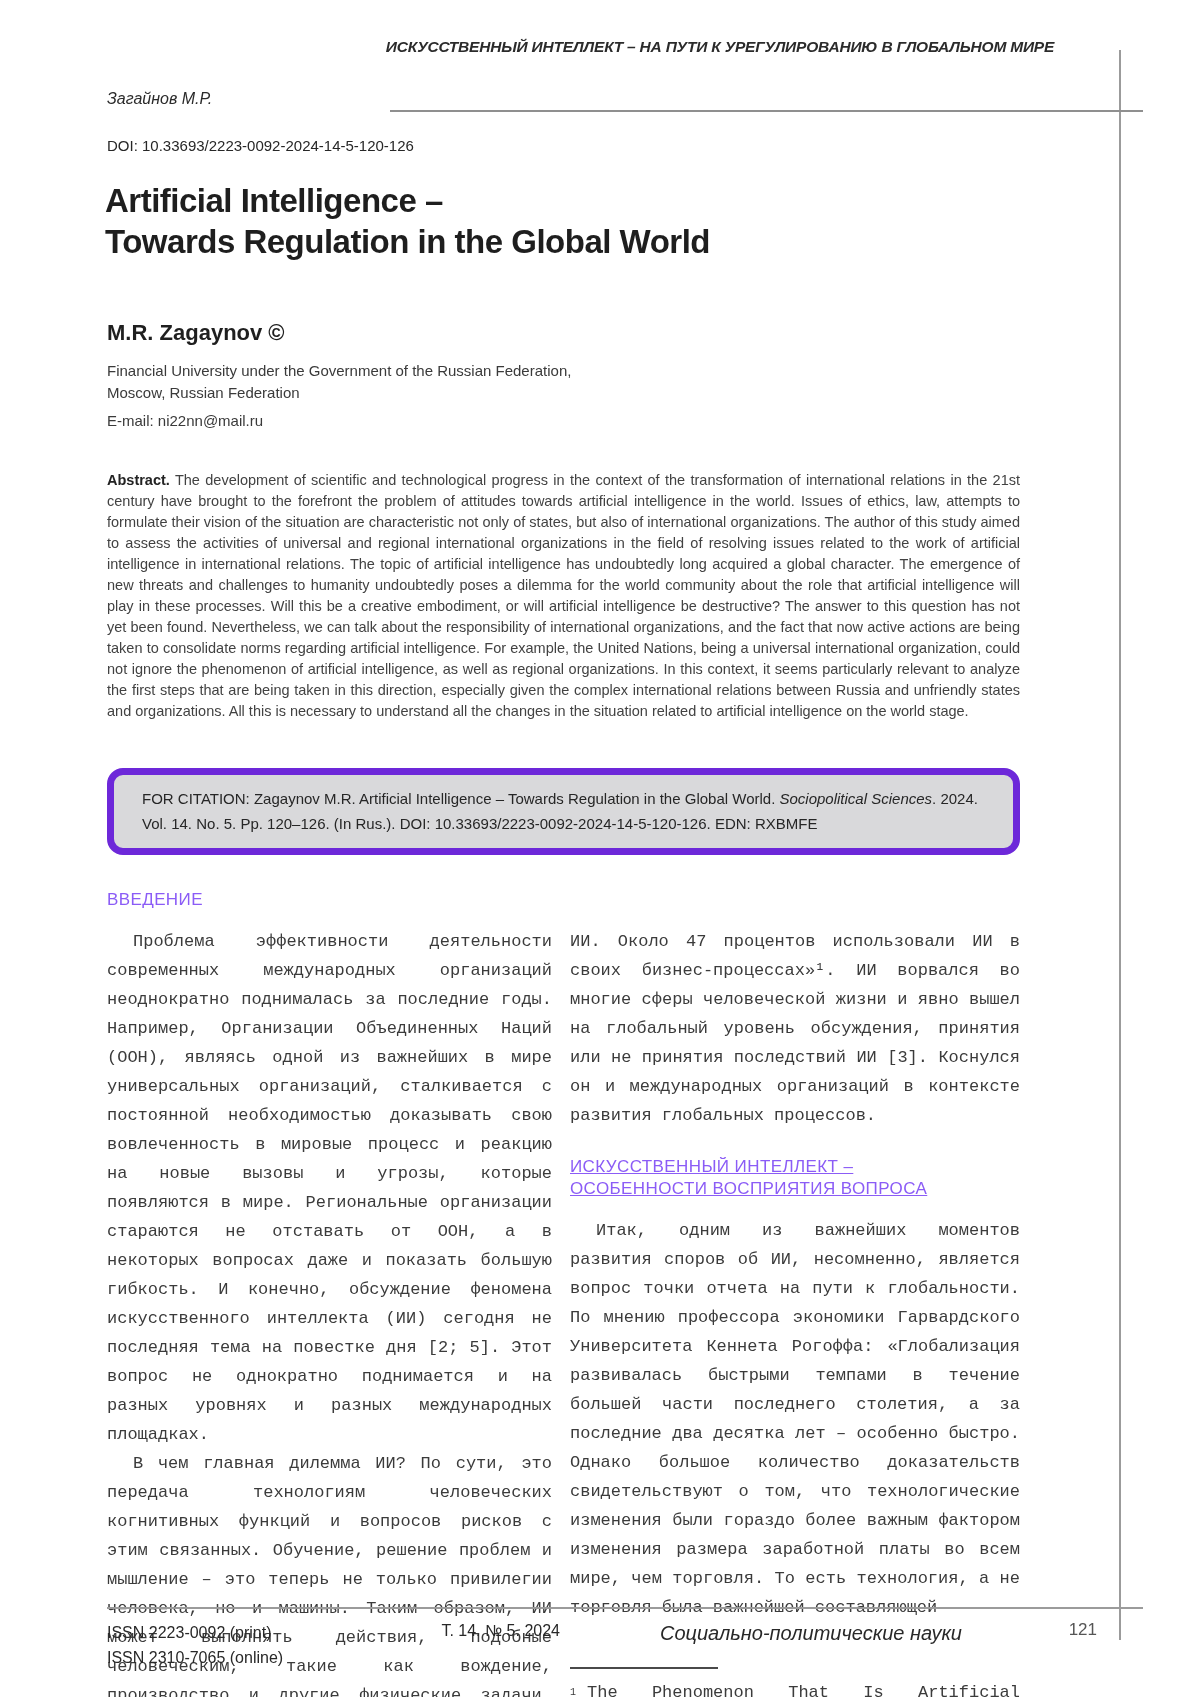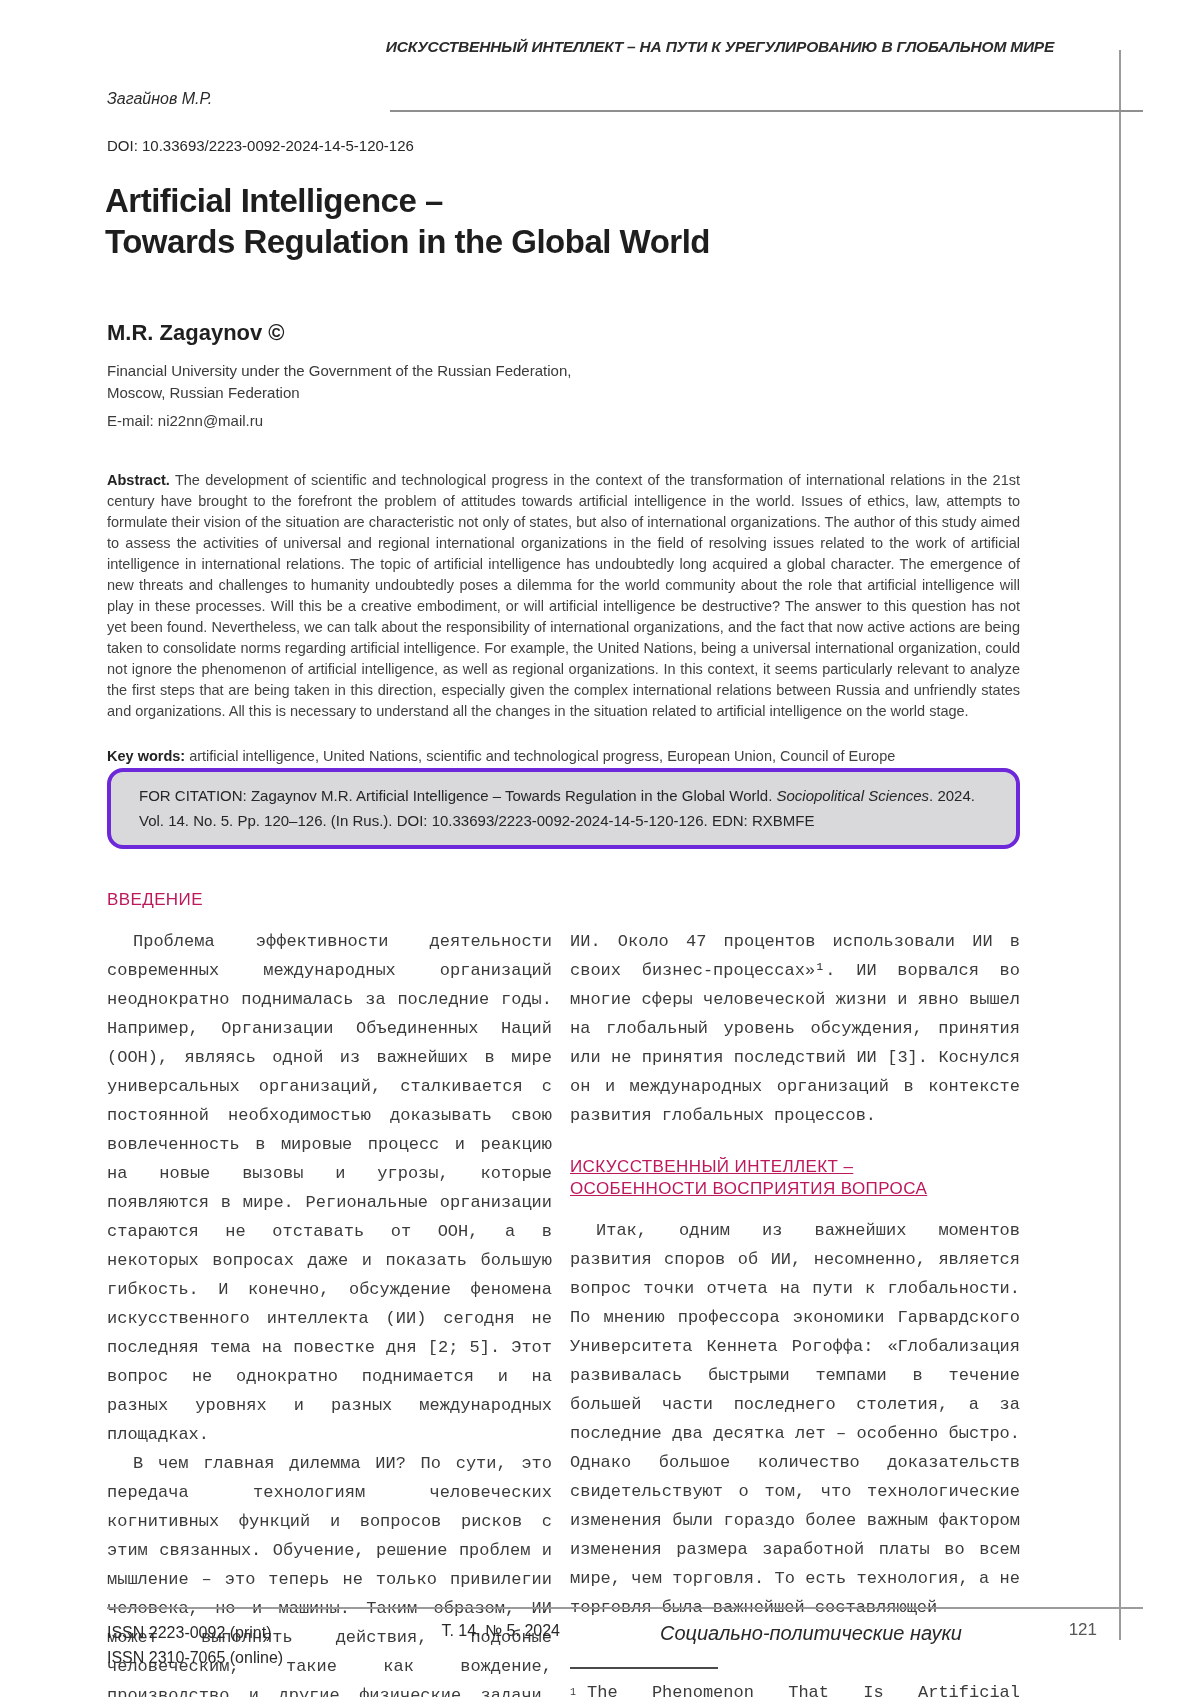--- a/index.html
+++ b/index.html
@@ -20,29 +20,29 @@
   .author-en{left:107px;top:320px;font-size:22px;font-weight:700;color:#1f1f1f;}
   .affil{left:107px;top:360px;font-size:15px;line-height:22px;color:#3a3a3a;}
   .email{left:107px;top:412px;font-size:15px;color:#3a3a3a;}
   
   .abstract{left:107px;top:455px;width:913px;font-size:14.5px;line-height:21px;
       text-align:justify;color:#424242;}
   .abstract b,.keywords b{color:#232323;}
   .keywords{left:107px;top:733px;width:913px;font-size:14.5px;color:#424242;}
   
   .citation-box{left:107px;top:768px;width:913px;box-sizing:border-box;
-      background:#d9d9db;border:4px solid #6d28d9;border-radius:16px;
+      background:#d9d9db;border:7px solid #6d28d9;border-radius:16px;
       padding:11px 28px 12px 28px;font-size:15px;line-height:25px;color:#262626;}
   
   .columns{left:107px;top:885px;width:913px;display:flex;gap:18px;}
   .col{box-sizing:border-box;}
   .col-left{width:445px;}
   .col-right{width:450px;padding-top:42px;}
   .col h2{font-family:"Liberation Sans",sans-serif;font-size:17px;font-weight:400;
-      letter-spacing:0.4px;color:#be185d;margin:4px 0 16px 0;line-height:22px;}
+      letter-spacing:0.4px;color:#8b5cf6;margin:4px 0 16px 0;line-height:22px;}
   .col h2.h2-right{margin:26px 0 16px 0;text-decoration:underline;}
   .col p{margin:0;font-family:Liberation Mono, monospace;font-size:17px;line-height:29px;
       text-align:justify;color:#3b3b3b;}
   .col p.indent{text-indent:26px;}
   
   .footnote{margin-top:45px;}
   .fn-rule{width:148px;height:2px;background:#4a4a4a;margin-bottom:9px;}
   .fn-text{position:relative;padding-left:17px;font-family:"Liberation Serif",serif;
       font-size:14.5px;line-height:21px;color:#3b3b3b;text-align:left;}
   .fn-text sup{position:absolute;left:0;top:0;font-size:10px;color:#3b3b3b;}
@@ -69,21 +69,20 @@
   <h1 class="abs title"><span>Artificial Intelligence –</span><br><span>Towards Regulation in the Global World</span></h1>
 
   <div class="abs author-en">M.R. Zagaynov ©</div>
 
   <div class="abs affil"><span>Financial University under the Government of the Russian Federation,</span><br><span>Moscow, Russian Federation</span></div>
 
   <div class="abs email">E-mail: ni22nn@mail.ru</div>
 
   <p class="abs abstract" lang="en"><b>Abstract.</b> <span>The development of scientific and technological progress in the context of the transformation of international relations in the 21st century have brought to the forefront the problem of attitudes towards artificial intelligence in the world. Issues of ethics, law, attempts to formulate their vision of the situation are characteristic not only of states, but also of international organizations. The author of this study aimed to assess the activities of universal and regional international organizations in the field of resolving issues related to the work of artificial intelligence in international relations. The topic of artificial intelligence has undoubtedly long acquired a global character. The emergence of new threats and challenges to humanity undoubtedly poses a dilemma for the world community about the role that artificial intelligence will play in these processes. Will this be a creative embodiment, or will artificial intelligence be destructive? The answer to this question has not yet been found. Nevertheless, we can talk about the responsibility of international organizations, and the fact that now active actions are being taken to consolidate norms regarding artificial intelligence. For example, the United Nations, being a universal international organization, could not ignore the phenomenon of artificial intelligence, as well as regional organizations. In this context, it seems particularly relevant to analyze the first steps that are being taken in this direction, especially given the complex international relations between Russia and unfriendly states and organizations. All this is necessary to understand all the changes in the situation related to artificial intelligence on the world stage.</span></p>
 
-  <p class="abs keywords"><b>Key words:</b> <span>artificial intelligence, United Nations, scientific and technological progress, European Union, Council of Europe</span></p>
 
   <div class="abs citation-box"><span>FOR CITATION: Zagaynov M.R. Artificial Intelligence – Towards Regulation in the Global World. </span><i>Sociopolitical Sciences</i><span>. 2024. Vol. 14. No. 5. Pp. 120–126. (In Rus.). DOI: 10.33693/2223-0092-2024-14-5-120-126. EDN: RXBMFE</span></div>
 
   <div class="abs columns">
     <div class="col col-left">
       <h2>ВВЕДЕНИЕ</h2>
       <p class="indent">Проблема эффективности деятельности современных международных организаций неоднократно поднималась за последние годы. Например, Организации Объединенных Наций (ООН), являясь одной из важнейших в мире универсальных организаций, сталкивается с постоянной необходимостью доказывать свою вовлеченность в мировые процесс и реакцию на новые вызовы и угрозы, которые появляются в мире. Региональные организации стараются не отставать от ООН, а в некоторых вопросах даже и показать большую гибкость. И конечно, обсуждение феномена искусственного интеллекта (ИИ) сегодня не последняя тема на повестке дня [2; 5]. Этот вопрос не однократно поднимается и на разных уровнях и разных международных площадках.</p>
       <p class="indent">В чем главная дилемма ИИ? По сути, это передача технологиям человеческих когнитивных функций и вопросов рисков с этим связанных. Обучение, решение проблем и мышление – это теперь не только привилегии человека, но и машины. Таким образом, ИИ может выполнять действия, подобные человеческим, такие как вождение, производство и другие физические задачи. Несомненно, эти функции ИИ привлекают повышенное внимание. Согласно The Wall Street Journal «30 процентов организаций пилотируют проекты</p>
     </div>
     <div class="col col-right">

